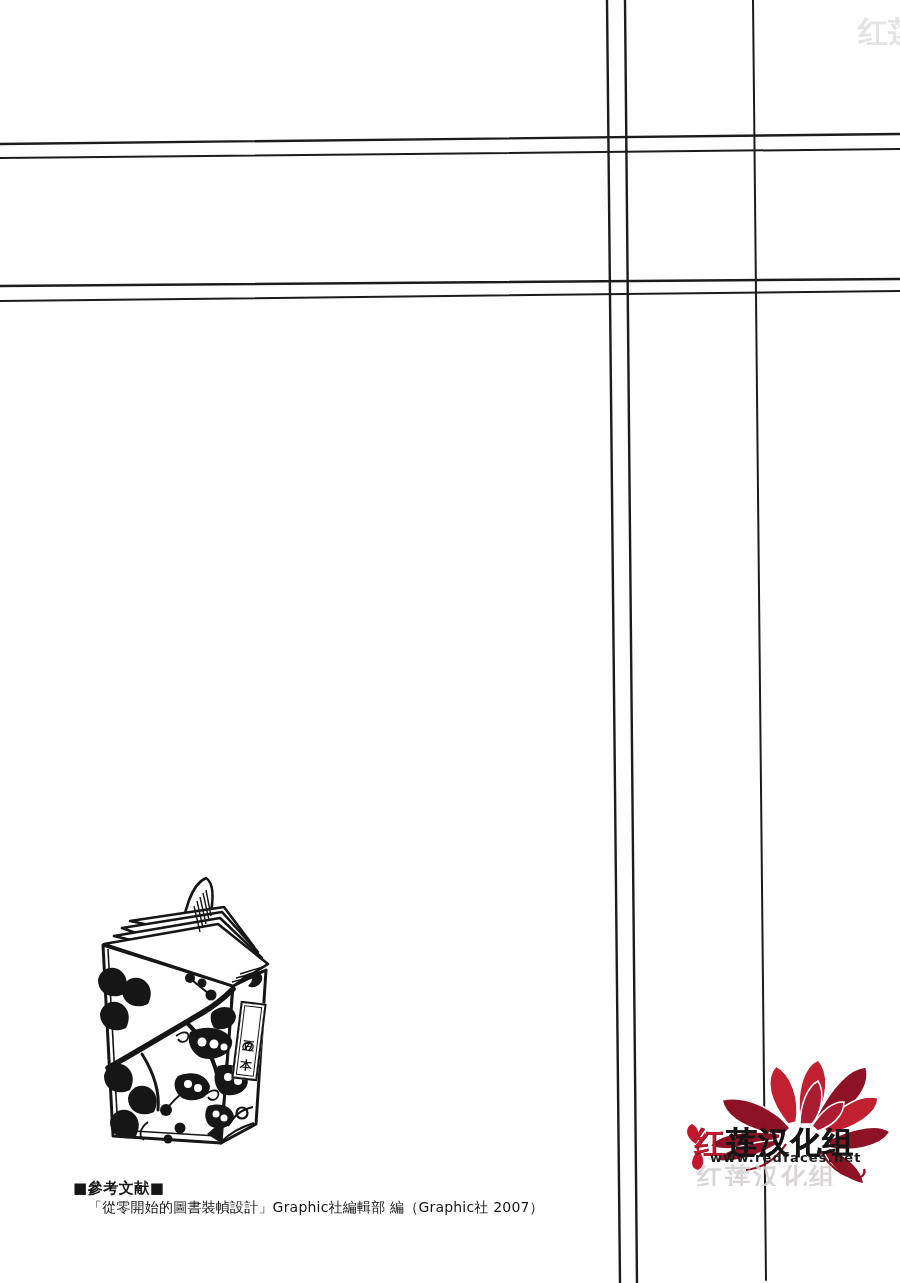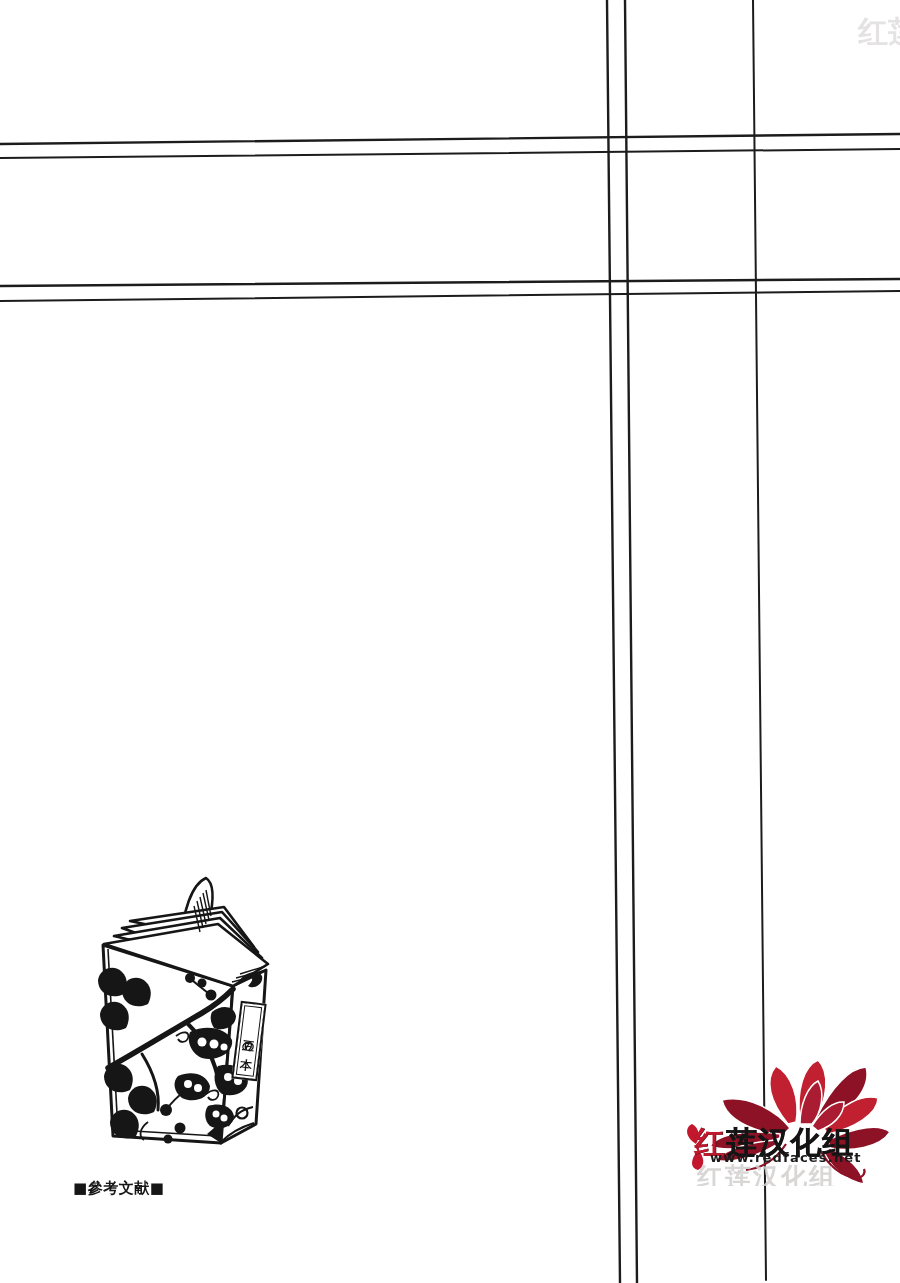--- a/index.html
+++ b/index.html
@@ -153,20 +153,21 @@
         <path d="M58,256 C50,262 48,270 54,274" fill="none" stroke="#161616" stroke-width="1.8"></path>
       </g>
     </svg>
     
     <div class="spine-label">
       <span>豆の本</span>
     </div>
   </div>
 
   <div class="ref-heading">■參考文献■</div>
+  <div class="ref-entry">「從零開始的圖書裝幀設計」Graphic社編輯部 編（Graphic社 2007）</div>
 
   <div class="logo-wrap">
     <svg class="logo-flower" width="218" height="136" viewBox="0 0 218 136">
       <g stroke="#ffffff" stroke-width="1.5">
 
         <path d="M100,82 C66,76 44,64 40,46 C64,40 94,56 108,74 Z" style="fill:var(--petal-dark,#8e1226)"></path>
         <path d="M134,64 C150,32 168,14 184,13 C190,33 170,56 141,72 Z" style="fill:var(--petal-dark,#8e1226)"></path>
         <path d="M146,86 C176,72 198,70 208,78 C198,94 168,98 148,94 Z" style="fill:var(--petal-dark,#8e1226)"></path>
 
         <path d="M106,70 C88,48 82,26 94,12 C110,20 118,46 114,68 Z" style="fill:var(--petal-bright,#c0202f)"></path>

